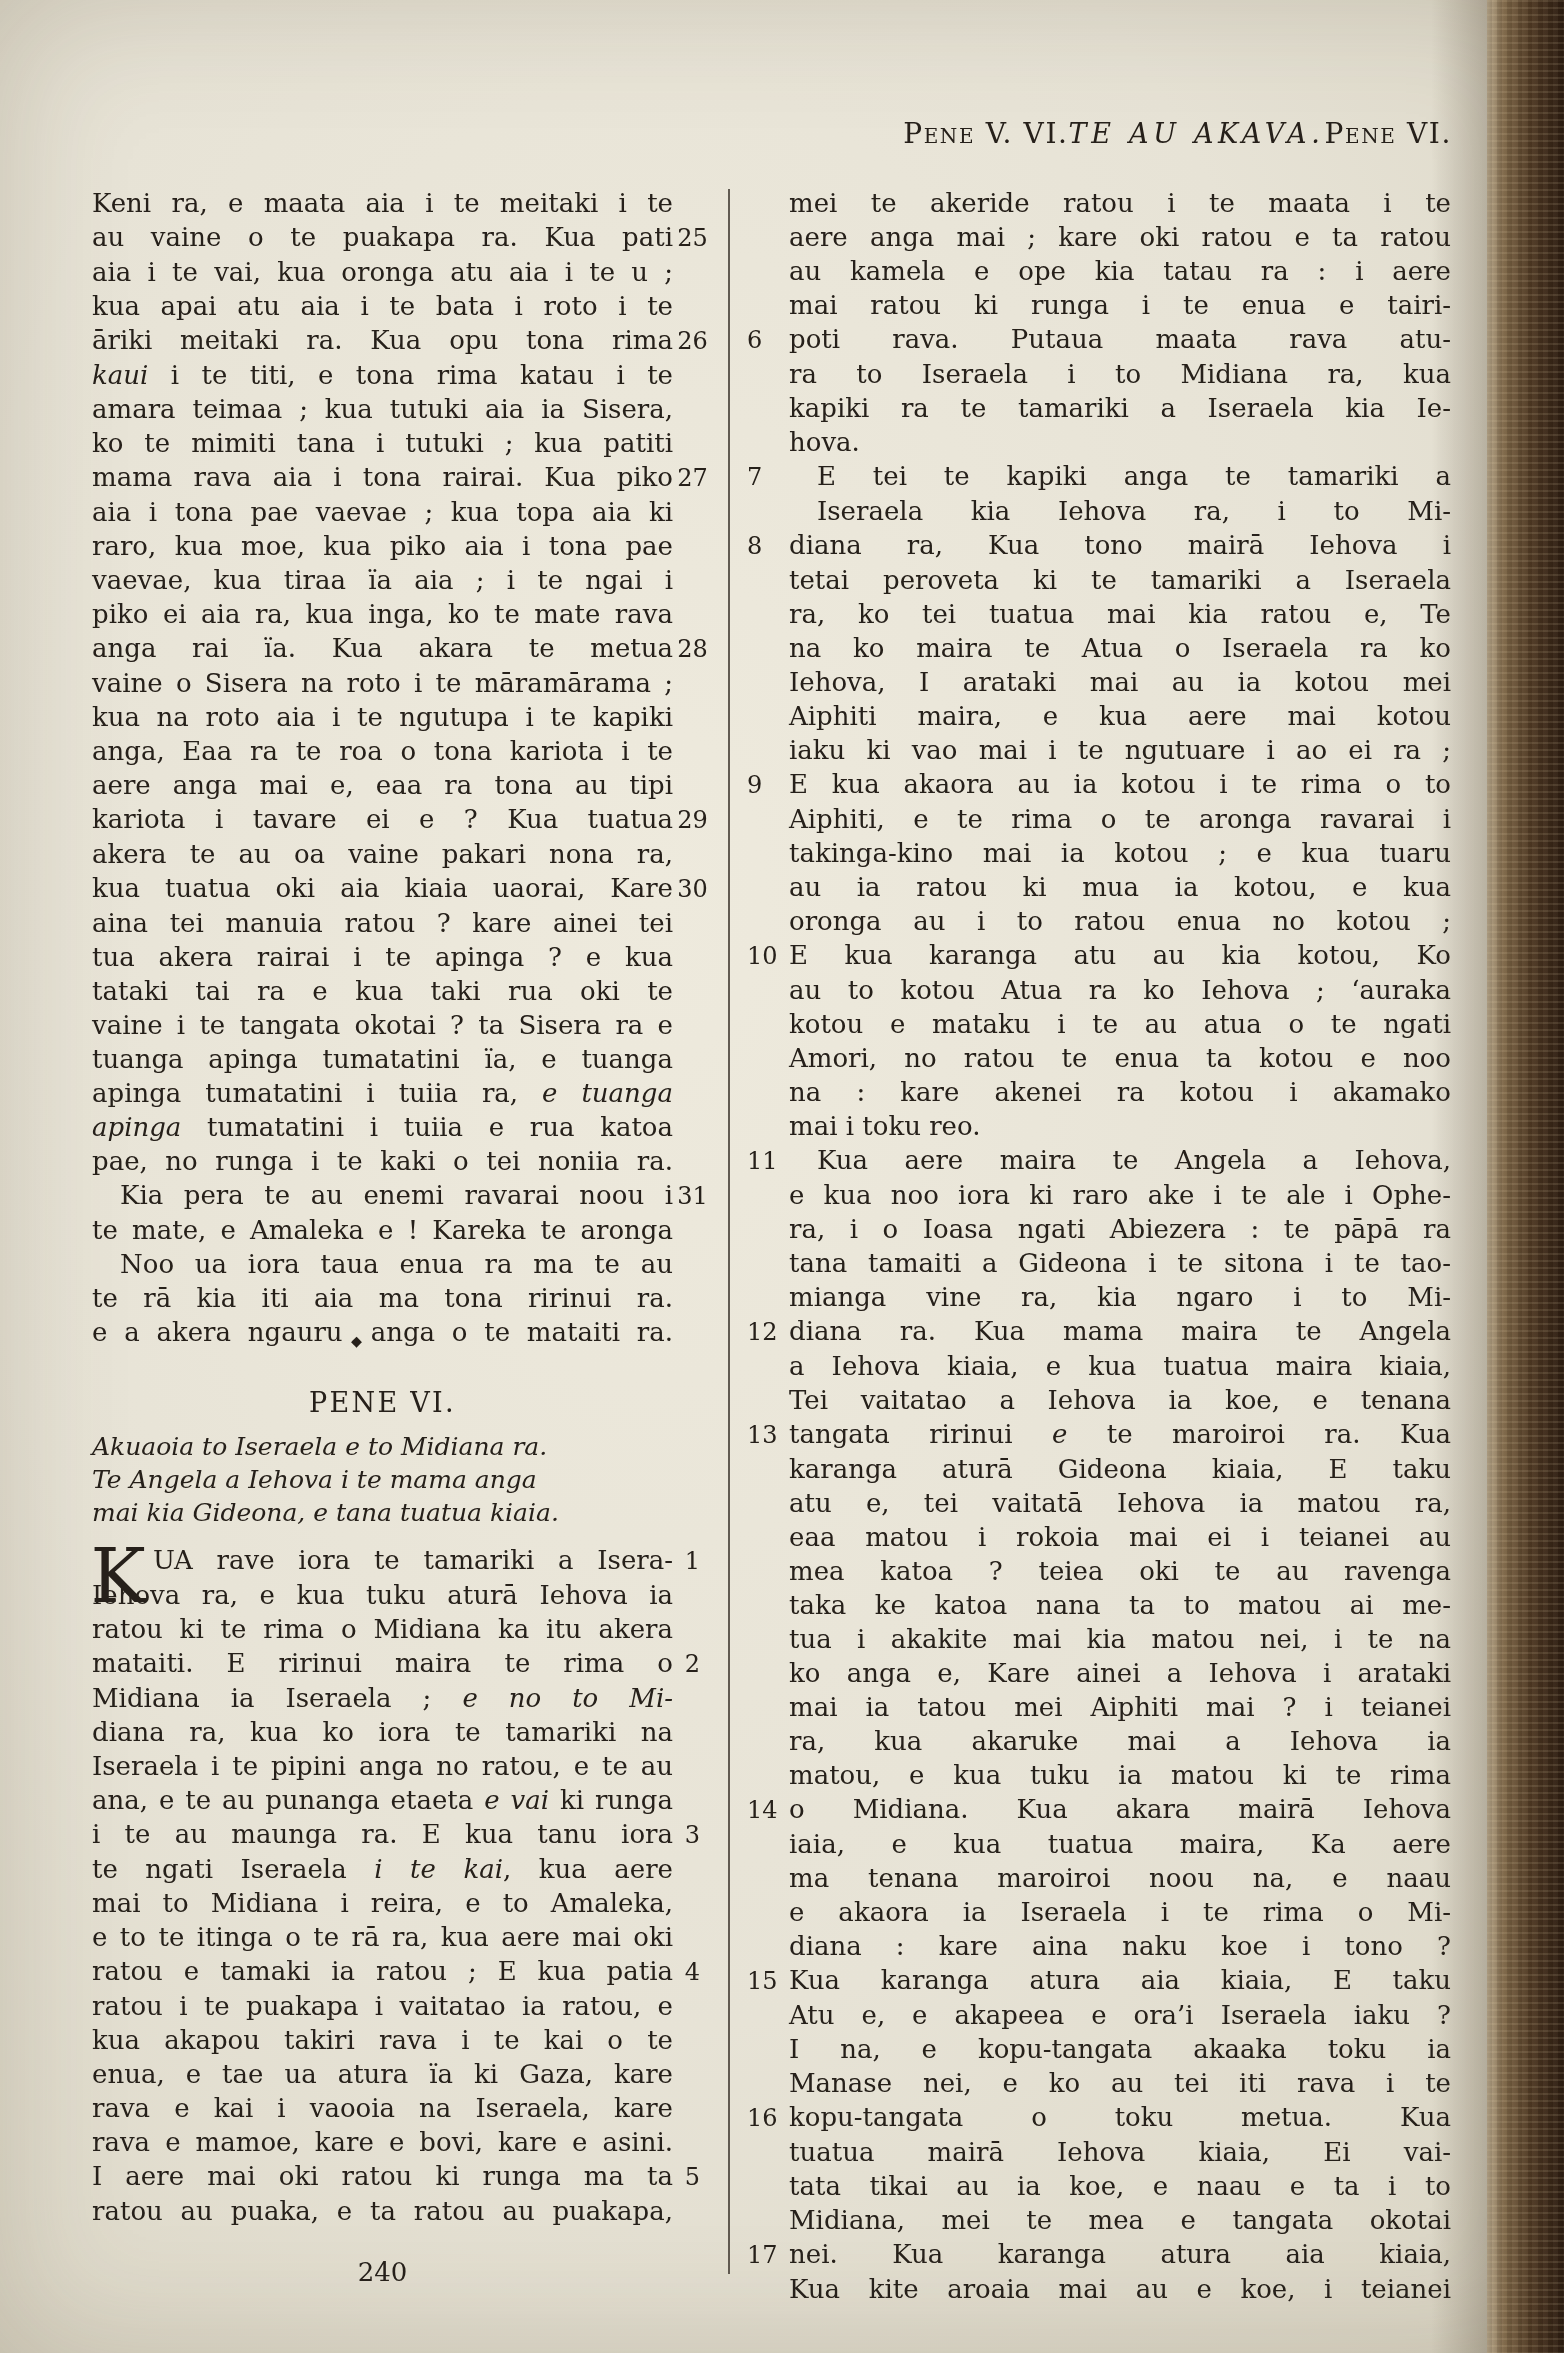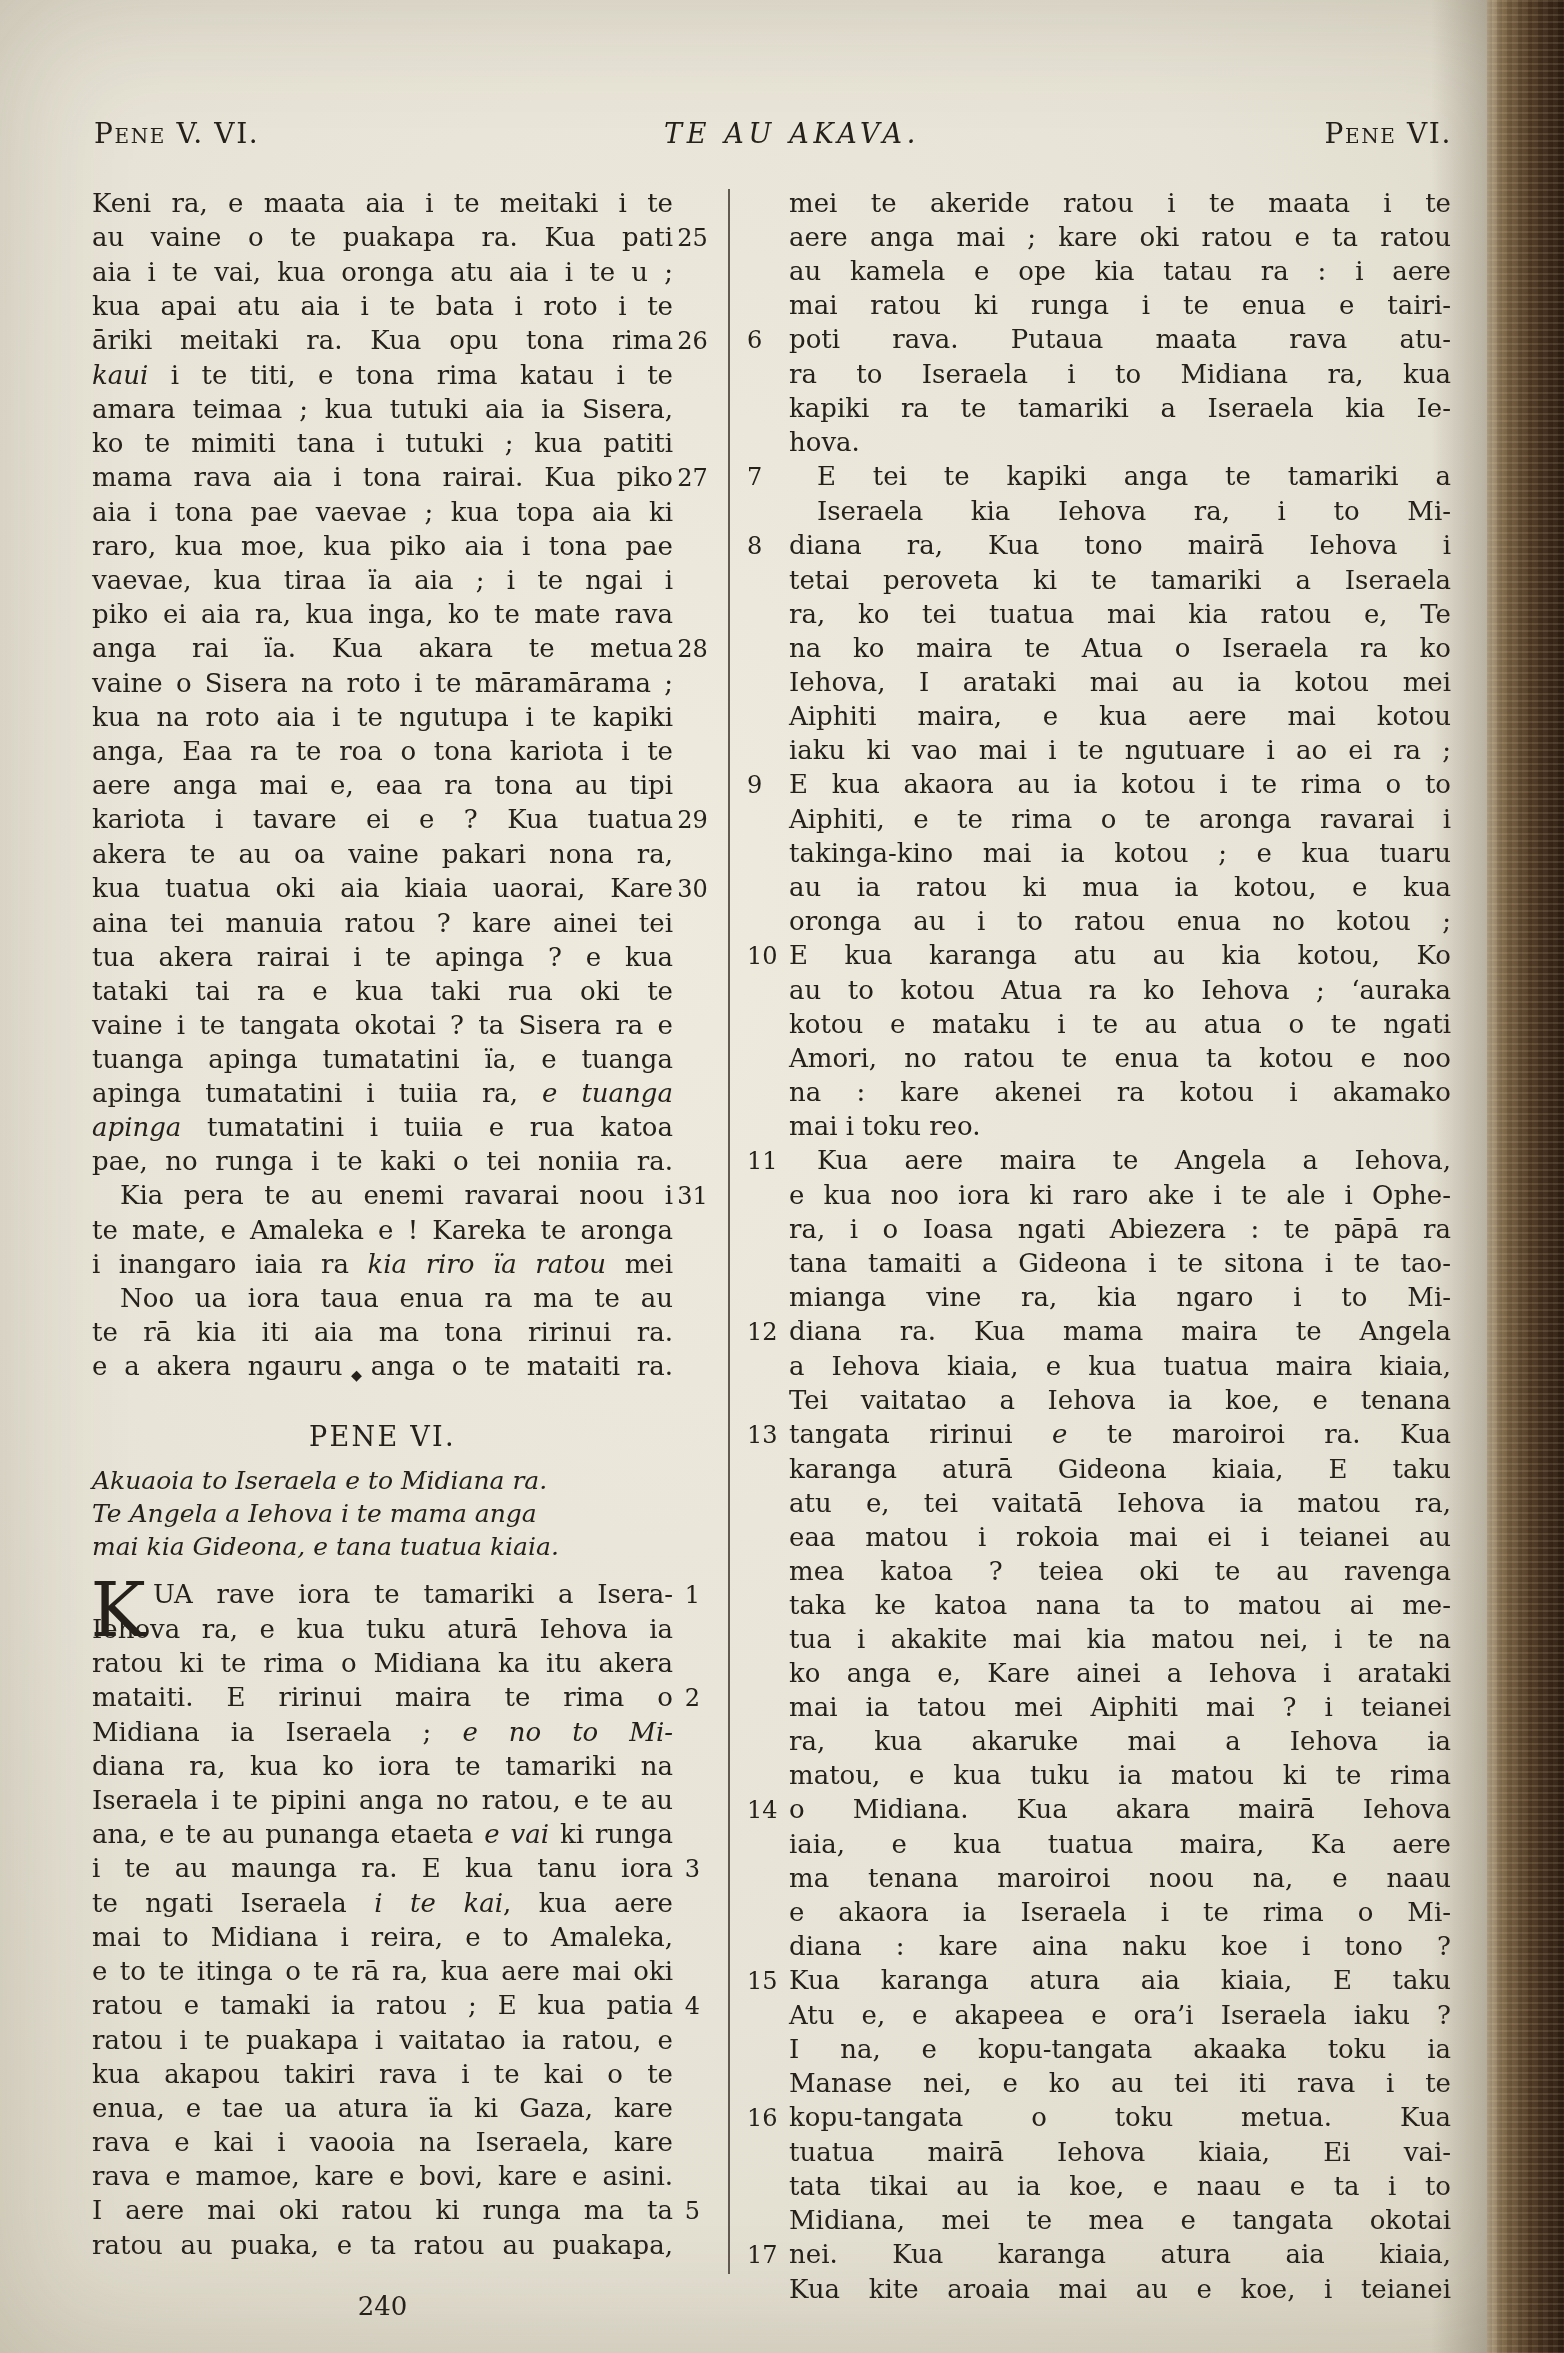--- a/index.html
+++ b/index.html
@@ -16,21 +16,21 @@
     color:var(--ink);
   }
   .sheet{
     position:absolute;inset:0;
     background:radial-gradient(ellipse at 42% 38%, #eeeadd 0%, #e7e3d6 55%, #d9d4c3 100%);
     box-shadow:inset 0 0 133px rgba(80,65,40,.20);
   }
   
   .runhead{
     position:absolute;top:117px;left:94px;width:1358px;
-    display:flex;align-items:baseline;justify-content:space-between;
+    display:flex;align-items:baseline;justify-content:flex-end;
   }
   .rh-side{
     font-variant-caps:small-caps;font-size:28px;letter-spacing:1.6px;
   }
   .rh-center{
     font-size:27px;letter-spacing:4.7px;font-style:italic;
   }
   
   .col-left{position:absolute;left:92px;top:186px;width:620px;}
   .col-right{position:absolute;left:747px;top:186px;width:704px;}
@@ -222,24 +222,20 @@
         </div>
         <div class="line">
           <span class="ltxt ind">Kia pera te au enemi ravarai noou i</span>
           <span class="vnum">31</span>
         </div>
         <div class="line">
           <span class="ltxt">te mate, e Amaleka e !  Kareka te aronga</span>
           <span class="vnum"></span>
         </div>
         <div class="line">
-          <span class="ltxt">i inangaro iaia ra <i>kia riro ïa ratou</i> mei</span>
-          <span class="vnum"></span>
-        </div>
-        <div class="line">
           <span class="ltxt ind">Noo ua iora taua enua ra ma te au</span>
           <span class="vnum"></span>
         </div>
         <div class="line">
           <span class="ltxt">te rā kia iti aia ma tona ririnui ra.</span>
           <span class="vnum"></span>
         </div>
         <div class="line">
           <span class="ltxt">e a akera ngauru<span class="mark">◆</span>anga o te mataiti ra.</span>
           <span class="vnum"></span>

